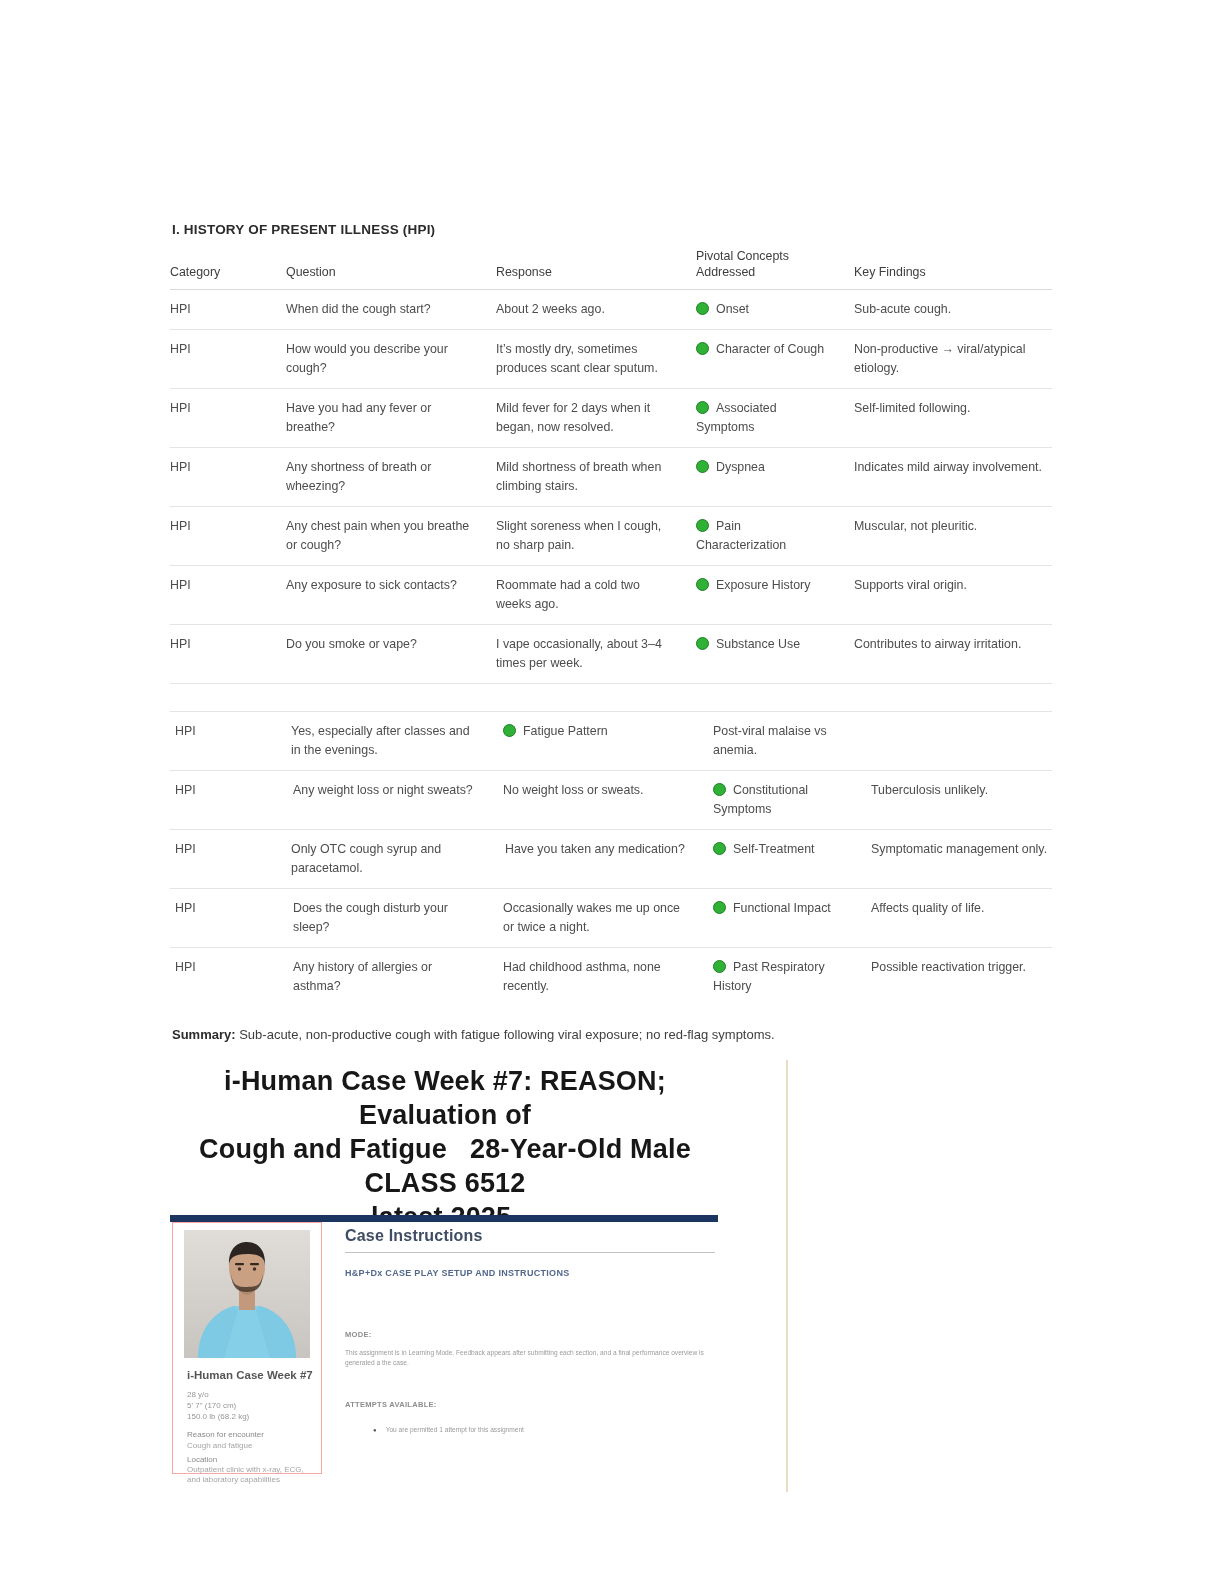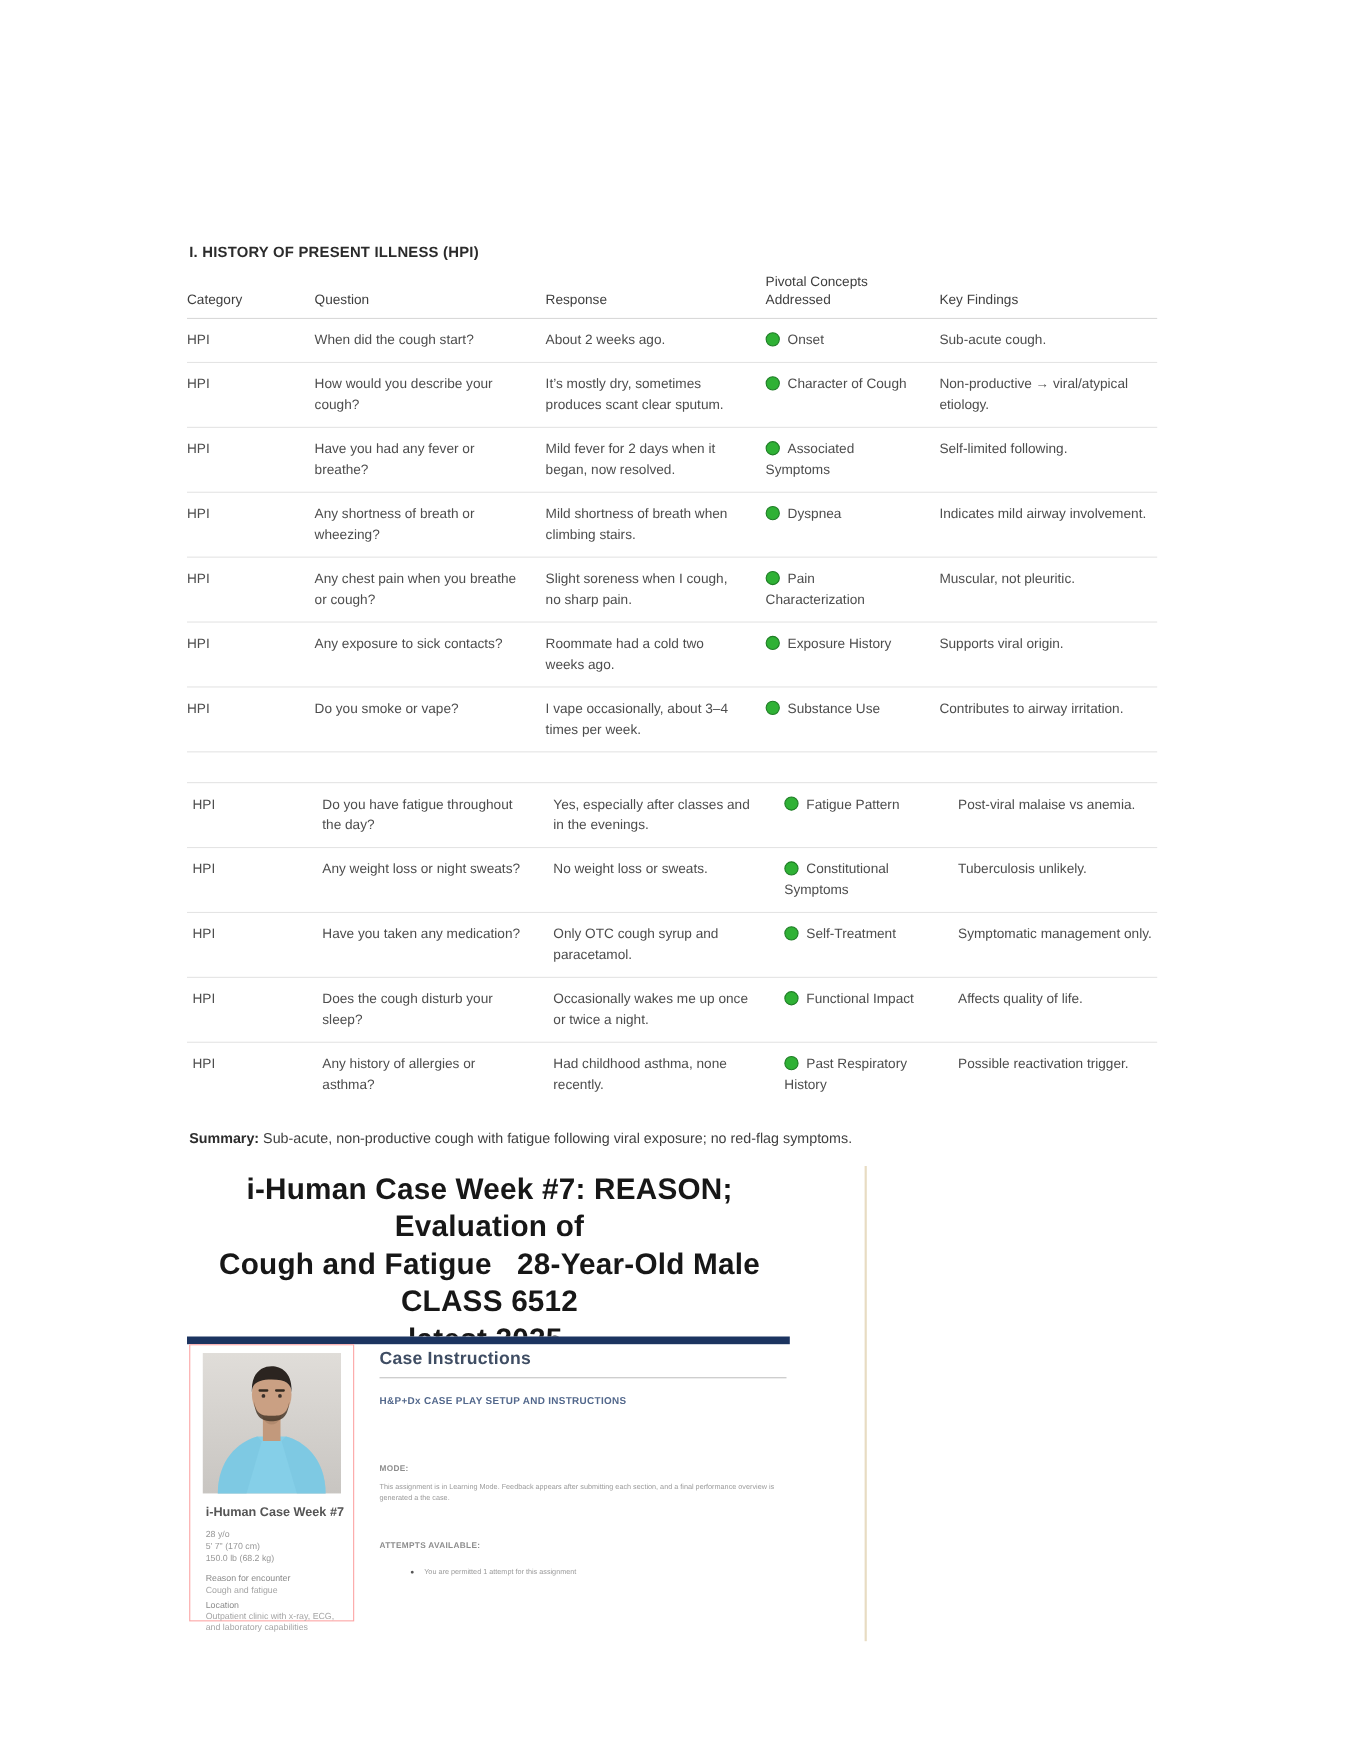--- a/index.html
+++ b/index.html
@@ -127,38 +127,37 @@
       <div class="c cat">HPI</div>
       <div class="c q">Do you smoke or vape?</div>
       <div class="c r">I vape occasionally, about 3–4 times per week.</div>
       <div class="c p"><span class="dot"></span><span class="ptxt">Substance Use</span></div>
       <div class="c k">Contributes to airway irritation.</div>
     </div>
   </div>
     <div class="block2">
     <div class="t-grid t-row">
       <div class="c cat">HPI</div>
-      <div class="c q">Do you have fatigue throughout the day?</div>
       <div class="c r">Yes, especially after classes and in the evenings.</div>
       <div class="c p"><span class="dot"></span><span class="ptxt">Fatigue Pattern</span></div>
       <div class="c k">Post-viral malaise vs anemia.</div>
     </div>
 
     <div class="t-grid t-row">
       <div class="c cat">HPI</div>
       <div class="c q">Any weight loss or night sweats?</div>
       <div class="c r">No weight loss or sweats.</div>
       <div class="c p"><span class="dot"></span><span class="ptxt">Constitutional Symptoms</span></div>
       <div class="c k">Tuberculosis unlikely.</div>
     </div>
 
     <div class="t-grid t-row">
       <div class="c cat">HPI</div>
+      <div class="c r">Only OTC cough syrup and paracetamol.</div>
       <div class="c q">Have you taken any medication?</div>
-      <div class="c r">Only OTC cough syrup and paracetamol.</div>
       <div class="c p"><span class="dot"></span><span class="ptxt">Self-Treatment</span></div>
       <div class="c k">Symptomatic management only.</div>
     </div>
 
     <div class="t-grid t-row">
       <div class="c cat">HPI</div>
       <div class="c q">Does the cough disturb your sleep?</div>
       <div class="c r">Occasionally wakes me up once or twice a night.</div>
       <div class="c p"><span class="dot"></span><span class="ptxt">Functional Impact</span></div>
       <div class="c k">Affects quality of life.</div>

